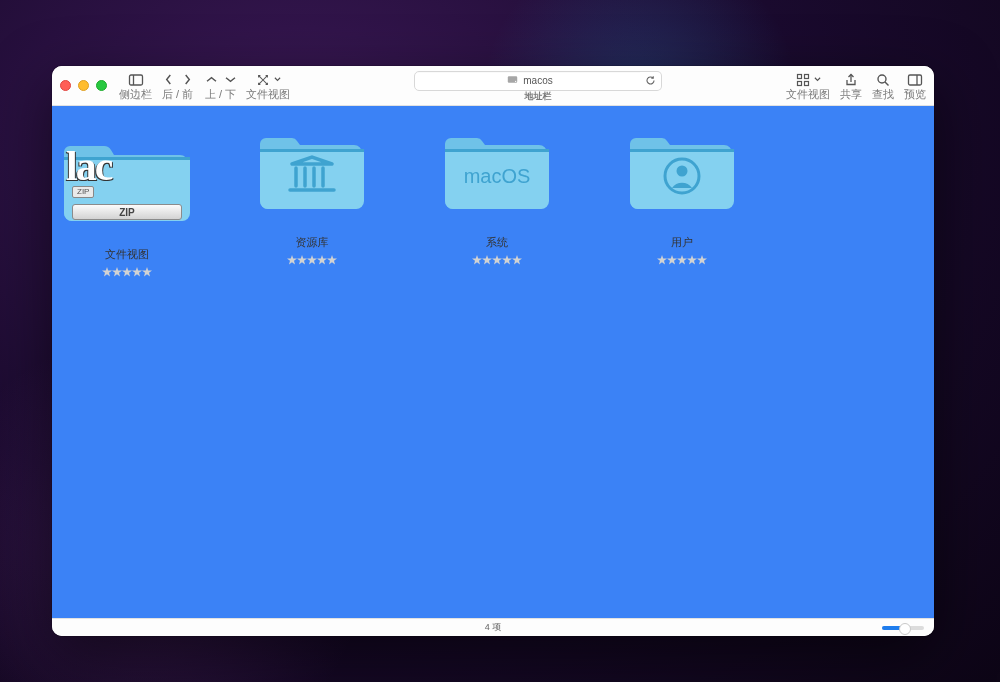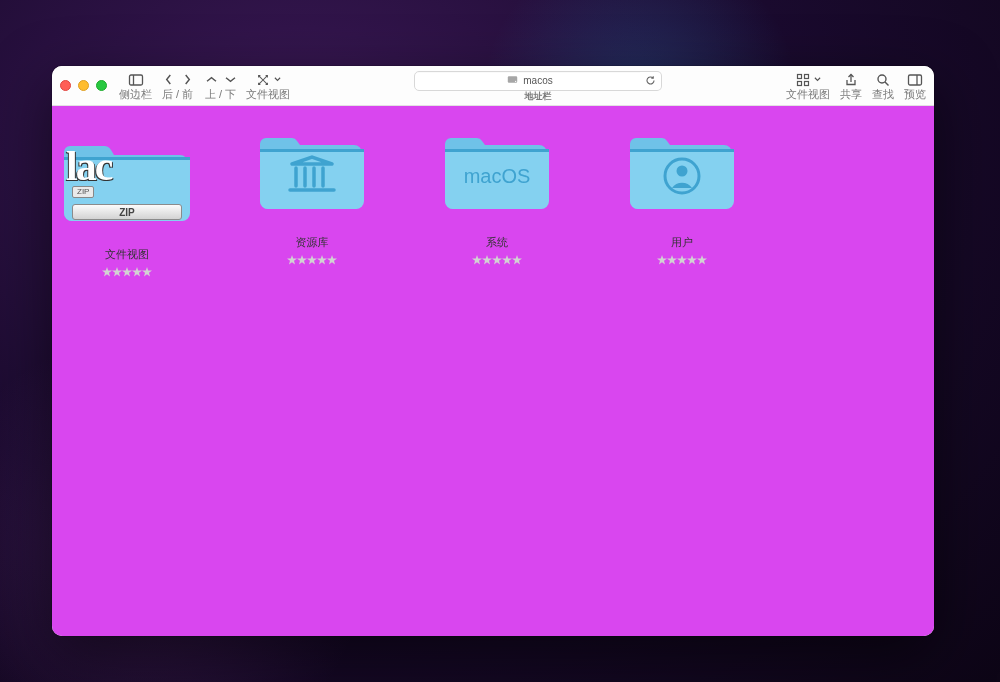--- a/index.html
+++ b/index.html
@@ -71,21 +71,21 @@
     .path-wrap .tool-label { font-size:9px; color:#7a7a7a;font-weight:bold;}
     .path-row { display:flex; align-items:center;}
     .right-tools { display:flex; gap:10px; align-items:flex-start; margin-left:auto;}
     
     .content {
       flex:1;
       padding: 18px 10px 10px 10px;
       display:flex;
       gap: 55px;
       align-items:flex-start;
-      background:#d946ef;
+      background:#3b82f6;
     }
     .item { display:flex; flex-direction:column; align-items:center; width:130px; }
     .item .folder-icon { width:108px; height:88px; position:relative; }
     .item .label { font-size:11px; color:#333; margin-top:23px; }
     .item .rating { margin-top:5px; }
     .item .rating svg { display:block; }
     
     .folder-icon svg { width:100%; height:100%; display:block; }
     
     .statusbar {
@@ -432,14 +432,18 @@
             </g>
           <g transform="translate(40,0)">
               <polygon points="5,0 6.2,3.5 10,3.5 7,5.8 8,9.5 5,7.3 2,9.5 3,5.8 0,3.5 3.8,3.5"></polygon>
             </g>
         </svg>
       </div>
     </div>
 
   </div>
 
+  <div class="statusbar">
+    <span>4 项</span>
+    <div class="slider"></div>
+  </div>
 
 </div>
 
 </body></html>

